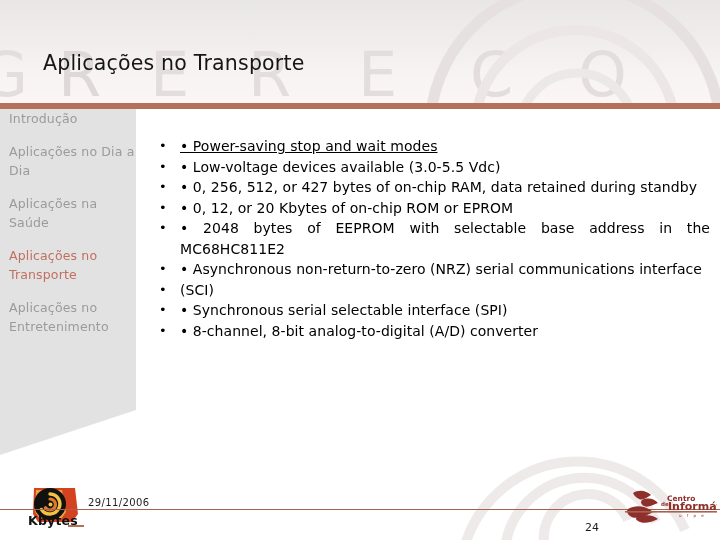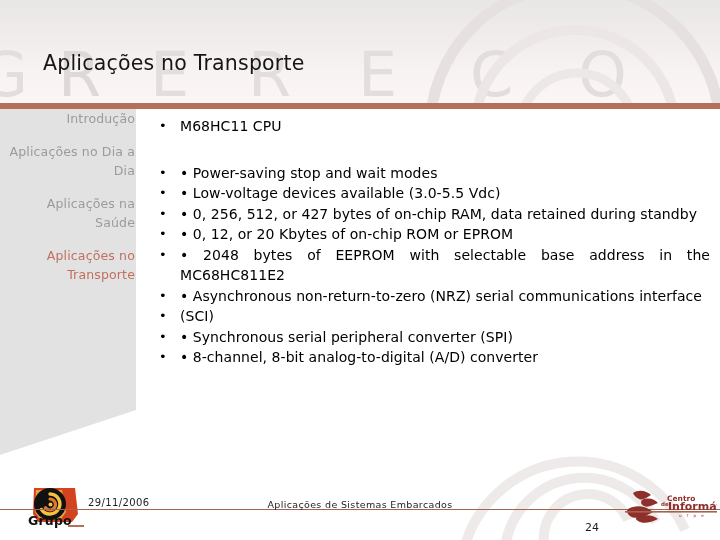--- a/index.html
+++ b/index.html
@@ -58,21 +58,20 @@
     clip-path:polygon(0 0,136px 0,136px 301px,0 346px);
     opacity:.92;
   }
   .sidebar-list{
     position:absolute;left:0;top:109px;width:136px;
   }
   .side-item{
     font-size:12.5px;line-height:19px;color:#9b9b9b;
     padding:0 1px 0 9px;margin-bottom:14px;
     letter-spacing:.15px;
-    text-align:right;
   }
   .side-item.active{color:#c1705f;}
 
   
   .content{
     position:absolute;left:150px;top:116px;width:560px;
   }
   .blist{list-style:none;margin:0;padding:0;}
   .blist li{
     position:relative;
@@ -82,21 +81,21 @@
     color:#000;
     margin:0;
     text-align:justify;
     letter-spacing:.05px;
   }
   .blist li::before{
     content:"\2022";
     position:absolute;left:9px;top:0;
     font-size:13px;line-height:20.5px;color:#000;
   }
-  .blist li.gap{margin-top:26px;}
+  .blist li.gap{margin-top:20px;text-decoration:underline;}
 
   
   .bottom-spiral{
     position:absolute;right:30px;bottom:-10px;width:230px;height:140px;
     overflow:hidden;pointer-events:none;
   }
 
   
   .footer-rule{
     position:absolute;left:0;top:508.5px;width:720px;height:1.6px;
@@ -168,68 +167,67 @@
   </div>
 
   <div class="title-bar"></div>
 
   <div class="sidebar"></div>
   <div class="sidebar-list">
     <div class="side-item">Introdução</div>
     <div class="side-item">Aplicações no Dia a Dia</div>
     <div class="side-item">Aplicações na Saúde</div>
     <div class="side-item active">Aplicações no Transporte</div>
+    <div class="side-item">Aplicações no Entretenimento</div>
   </div>
 
   <div class="bottom-spiral">
     <svg width="230" height="140" viewBox="0 0 230 140">
       <g fill="none" stroke="#eeeaea" stroke-width="10">
         <path d="M5 135 A118 118 0 0 1 225 120"></path>
         <path d="M45 138 A80 80 0 0 1 196 112"></path>
         <path d="M85 138 A44 44 0 0 1 168 110"></path>
       </g>
     </svg>
   </div>
 
   <div class="content">
     <ul class="blist">
-      <li>M68HC11 CPU</li>
       <li class="gap">• Power-saving stop and wait modes</li>
       <li>• Low-voltage devices available (3.0-5.5 Vdc)</li>
       <li>• 0, 256, 512, or 427 bytes of on-chip RAM, data retained during standby</li>
       <li>• 0, 12, or 20 Kbytes of on-chip ROM or EPROM</li>
       <li>• 2048 bytes of EEPROM with selectable base address in the MC68HC811E2</li>
       <li>•        Asynchronous        non-return-to-zero        (NRZ)        serial communications interface</li>
       <li>(SCI)</li>
-      <li>• Synchronous serial peripheral converter (SPI)</li>
+      <li>• Synchronous serial selectable interface (SPI)</li>
       <li>• 8-channel, 8-bit analog-to-digital (A/D) converter</li>
     </ul>
   </div>
 
   <div class="greco-logo">
     <svg width="56" height="48" viewBox="0 0 56 48">
       <path d="M6 4 H47 L50 30 L44 38 H10 L5 30 Z" fill="#d4431f"></path>
       <path d="M8 6 H34 L38 28 L33 35 H12 L7 28 Z" fill="#e8a33d"></path>
       <circle cx="22" cy="20" r="16" fill="#111"></circle>
       <g fill="none" stroke="#f4c243" stroke-width="3.4" stroke-linecap="round">
         <path d="M22 10 A10 10 0 1 1 13.5 25.5"></path>
       </g>
       <g fill="none" stroke="#e07a2a" stroke-width="3.2" stroke-linecap="round">
         <path d="M22 15 A5.5 5.5 0 1 1 17.5 23.8"></path>
       </g>
       <circle cx="22.5" cy="20.5" r="2" fill="#f4c243"></circle>
       <rect x="40" y="41" width="16" height="2" fill="#b5705c"></rect>
     </svg>
   </div>
-  <div class="greco-text">Grupo</div>
+  <div class="greco-text">Kbytes</div>
 
   <div class="footer-rule"></div>
 
   <div class="footer-date">29/11/2006</div>
-  <div class="footer-center">Aplicações de Sistemas Embarcados</div>
   <div class="footer-page">24</div>
 
   <div class="cin-logo">
     <svg width="92" height="40" viewBox="0 0 92 40">
       <g fill="#8e2f2c">
         <path d="M8 6 C14 2 22 4 26 8 C22 10 18 14 14 12 C10 10 9 8 8 6 Z"></path>
         <path d="M17 13 C23 10 30 12 33 16 C27 18 23 21 19 19 C15 17 16 14 17 13 Z"></path>
         <path d="M3 22 C11 17 22 19 28 25 C20 30 10 33 5 29 C1 26 2 23 3 22 Z"></path>
         <path d="M12 30 C20 27 29 28 33 32 C26 36 17 37 13 34 C10 32 11 31 12 30 Z"></path>
       </g>

